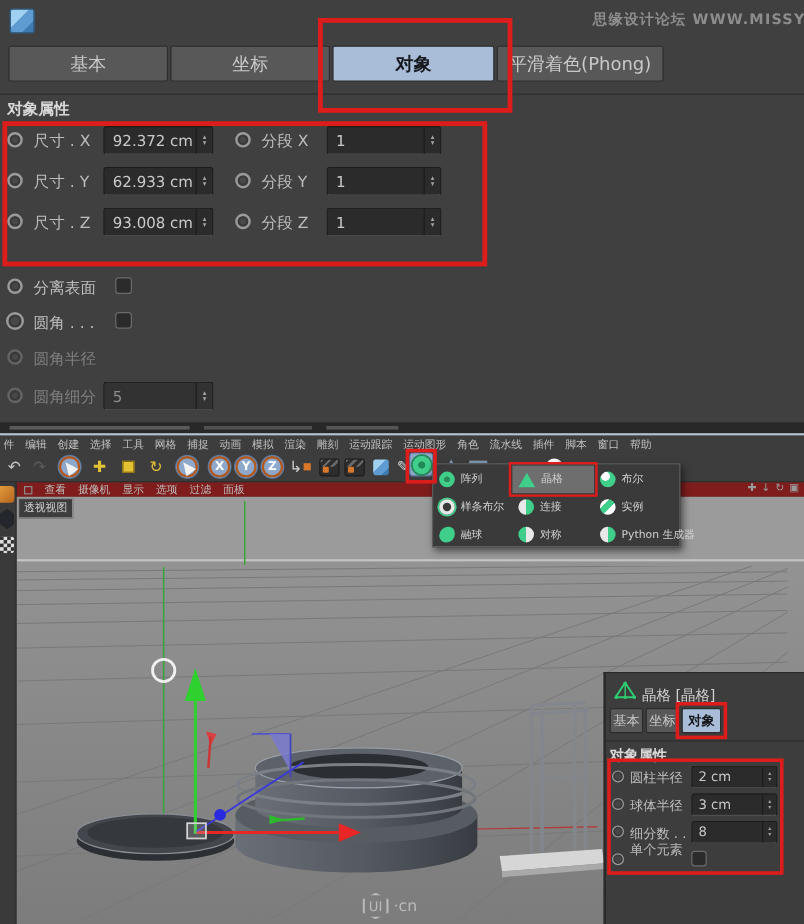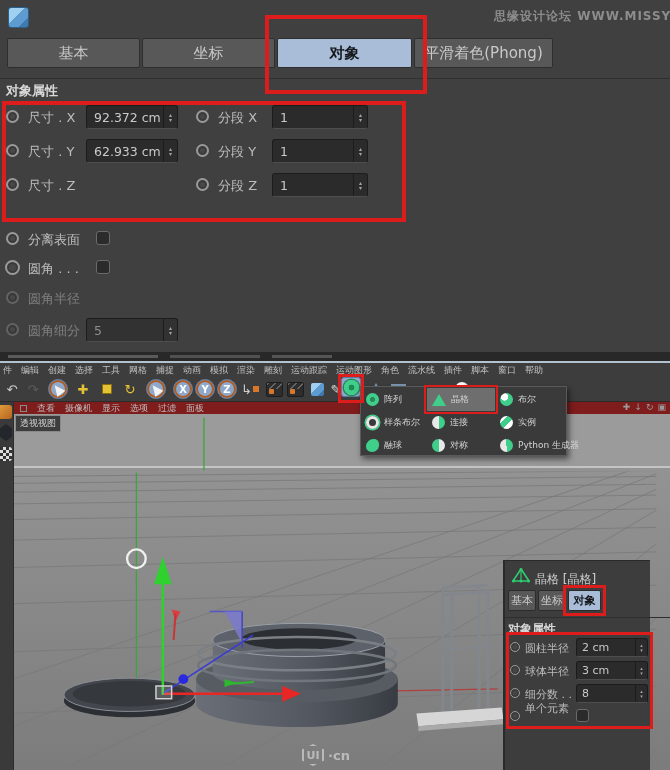--- a/index.html
+++ b/index.html
@@ -76,21 +76,21 @@
   .lat-tab{height:21px;background:#585858;color:#c9c9c9;font-size:11px;display:flex;
     align-items:center;justify-content:center;border:1px solid #2c2c2c;border-radius:2px}
   .lat-tab.active{background:var(--tabblue);color:#16181c;font-weight:bold}
   .lfield{height:19px;font-size:11px;padding-left:5px}
   .lfield .spin{width:12px;font-size:5px}
   .lradio{width:10px;height:10px;border-width:1.5px;box-shadow:inset 0 0 0 1.5px #3a3a3a}
   .llabel{font-size:11px}
   .lcheck{width:13px;height:13px}
 
   .wm-top{font-size:12px;font-weight:bold;color:#8d8d8d;letter-spacing:1px;white-space:nowrap}
-  .wm-bot{display:flex;align-items:center;gap:4px;color:#ddddddcc;font-weight:bold;
+  .wm-bot{display:flex;align-items:center;gap:4px;color:#ddddddcc;font-weight:normal;
     font-size:13px;opacity:.8}
   .hex{width:22px;height:22px;border:2px solid #ddddddcc;display:flex;align-items:center;
     justify-content:center;font-size:11px;border-radius:4px;transform:rotate(0deg);
     clip-path:polygon(50% 0,100% 25%,100% 75%,50% 100%,0 75%,0 25%)}
   .strip-ico{position:absolute;left:0;width:12px;border-radius:0 3px 3px 0}
 </style>
 </head>
 <body>
 
 <div id="stage">
@@ -142,20 +142,24 @@
       </div>
     <span class="abs radio" style="left:196px;top:144px"></span>
     <span class="abs plabel" style="left:218px;top:143px">分段 Y</span>
     <div class="abs field" style="left:272px;top:139px;width:96px">
       <span>1</span>
       <span class="spin">▴<br>▾</span>
       </div>
 
     <span class="abs radio" style="left:6px;top:178px"></span>
     <span class="abs plabel" style="left:28px;top:177px">尺寸 . Z</span>
+    <div class="abs field" style="left:86px;top:173px;width:92px">
+      <span>93.008 cm</span>
+      <span class="spin">▴<br>▾</span>
+      </div>
     <span class="abs radio" style="left:196px;top:178px"></span>
     <span class="abs plabel" style="left:218px;top:177px">分段 Z</span>
     <div class="abs field" style="left:272px;top:173px;width:96px">
       <span>1</span>
       <span class="spin">▴<br>▾</span>
       </div>
 
     <div class="redbox" style="left:2px;top:101px;width:404px;height:121px"></div>
 
     <span class="abs radio" style="left:6px;top:232px"></span>
@@ -410,21 +414,21 @@
     <div class="dd-item" style="grid-column:3;grid-row:2">
       <span class="gico g-beads"></span>
       <span>实例</span>
       </div>
     <div class="dd-item" style="grid-column:3;grid-row:3">
       <span class="gico g-py"></span>
       <span>Python 生成器</span>
       </div>
   </div>
 
-  <div class="abs" style="left:503px;top:560px;width:147px;height:210px;background:#3d3d3d;
+  <div class="abs" style="left:503px;top:560px;width:167px;height:210px;background:#3d3d3d;
               border-left:2px solid #2a2a2a;border-top:1px solid #2a2a2a;z-index:30">
 
     <svg class="abs" style="left:7px;top:7px" width="18" height="18" viewBox="0 0 18 18">
       <polygon points="9,1 17,13 1,13" fill="none" stroke="#2ecc71" stroke-width="1.6"></polygon>
       <line x1="9" y1="1" x2="9" y2="13" stroke="#2ecc71" stroke-width="1.2"></line>
       <circle cx="9" cy="1.5" r="1.5" fill="#2ecc71"></circle>
         <circle cx="1.5" cy="13" r="1.5" fill="#2ecc71"></circle>
       <circle cx="16.5" cy="13" r="1.5" fill="#2ecc71"></circle>
         <circle cx="9" cy="13" r="1.5" fill="#2ecc71"></circle>
     </svg>

